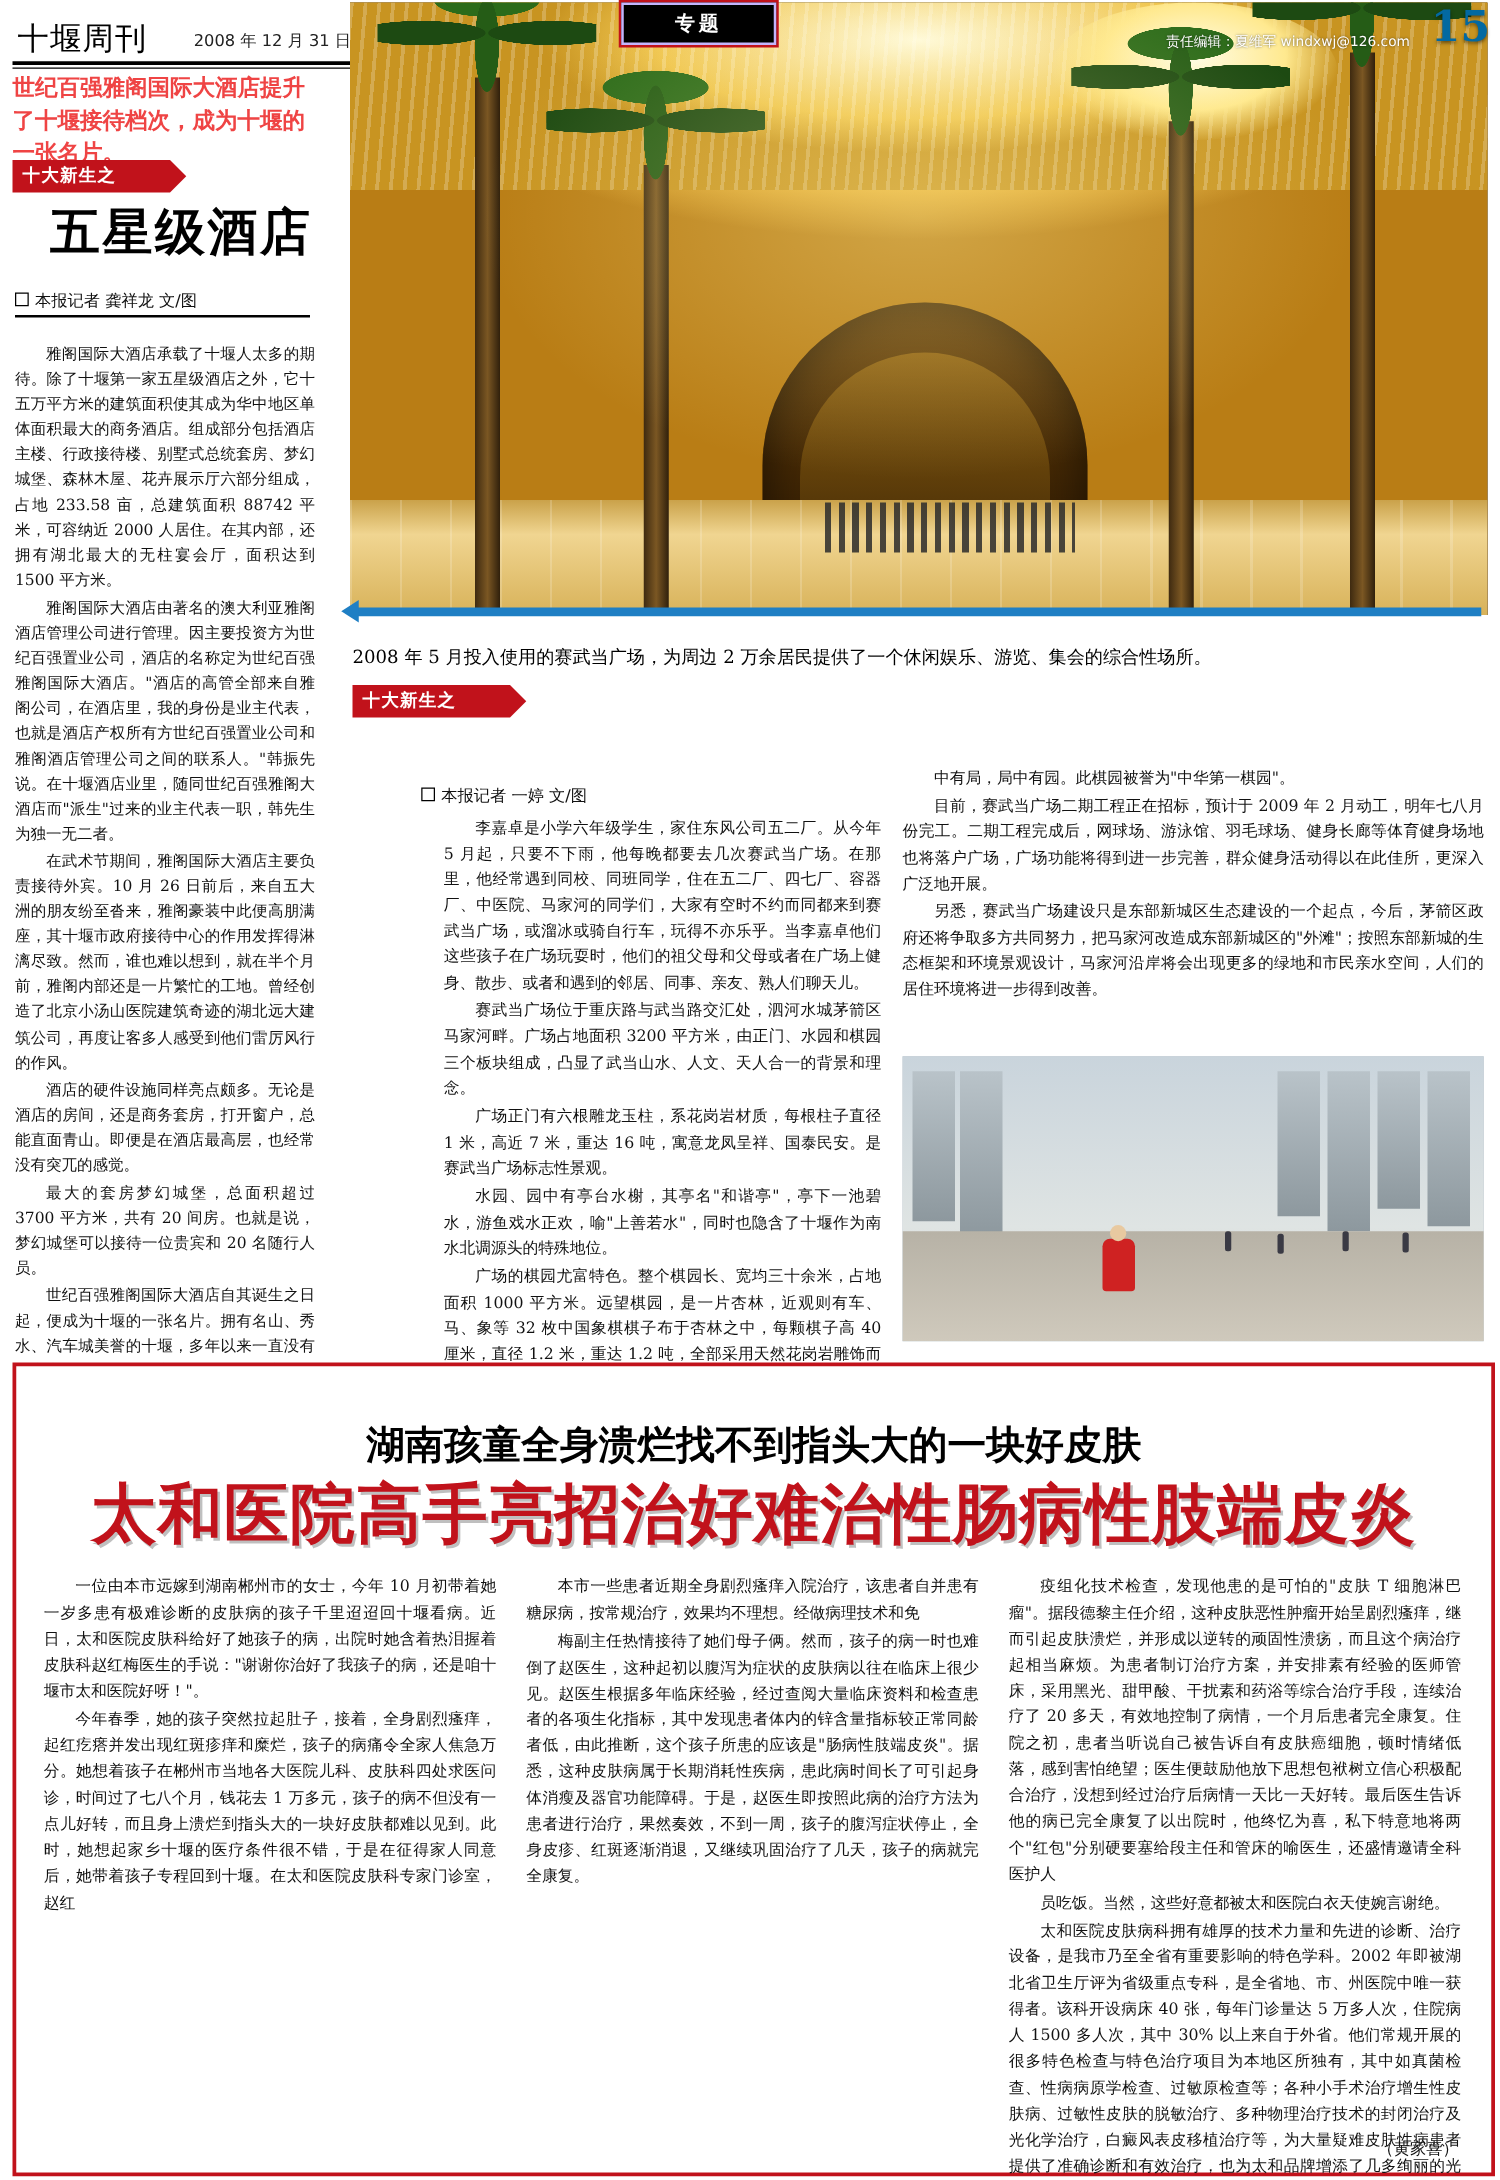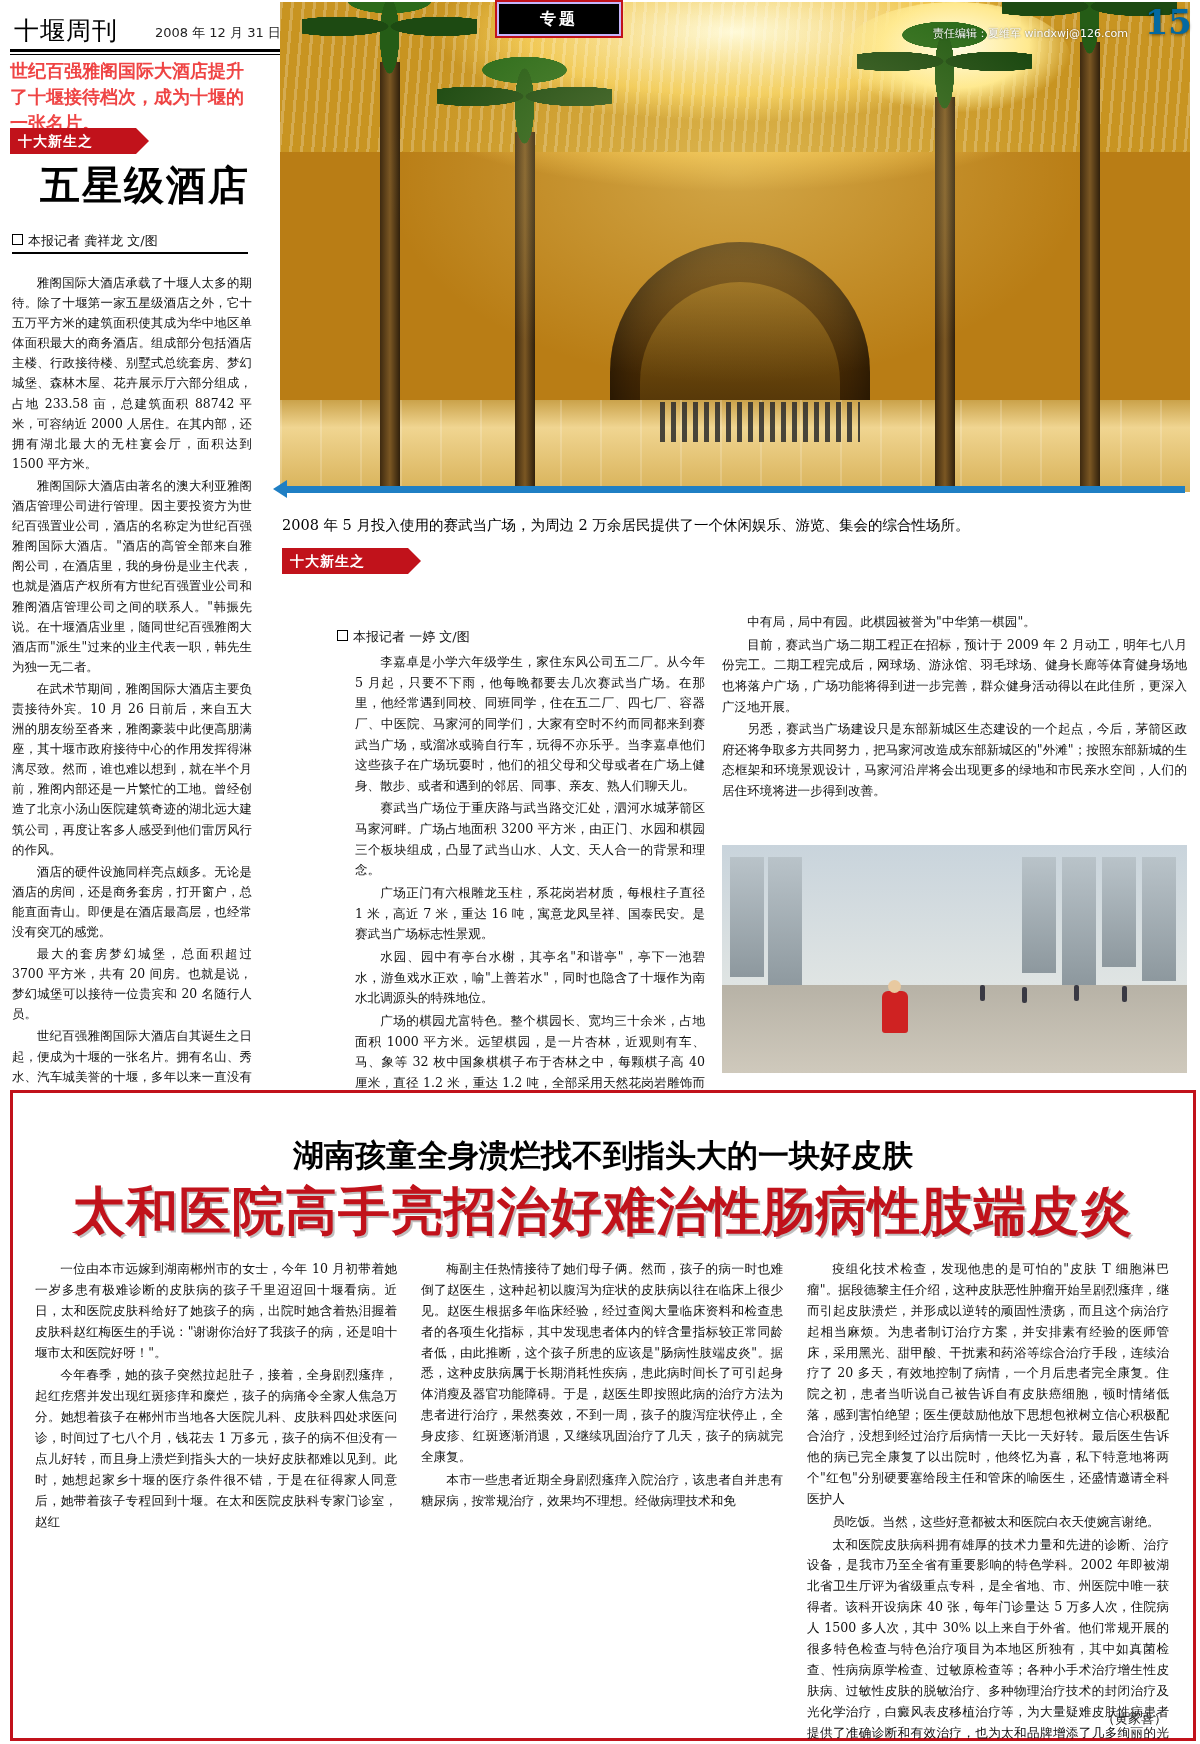--- a/index.html
+++ b/index.html
@@ -298,22 +298,22 @@
 
   <div class="adbox">
     <div class="ad-sub">湖南孩童全身溃烂找不到指头大的一块好皮肤</div>
     <div class="ad-title">太和医院高手亮招治好难治性肠病性肢端皮炎</div>
 
     <div class="ad-col ad-c1">
       <p>一位由本市远嫁到湖南郴州市的女士，今年 10 月初带着她一岁多患有极难诊断的皮肤病的孩子千里迢迢回十堰看病。近日，太和医院皮肤科给好了她孩子的病，出院时她含着热泪握着皮肤科赵红梅医生的手说："谢谢你治好了我孩子的病，还是咱十堰市太和医院好呀！"。</p>
       <p>今年春季，她的孩子突然拉起肚子，接着，全身剧烈瘙痒，起红疙瘩并发出现红斑疹痒和糜烂，孩子的病痛令全家人焦急万分。她想着孩子在郴州市当地各大医院儿科、皮肤科四处求医问诊，时间过了七八个月，钱花去 1 万多元，孩子的病不但没有一点儿好转，而且身上溃烂到指头大的一块好皮肤都难以见到。此时，她想起家乡十堰的医疗条件很不错，于是在征得家人同意后，她带着孩子专程回到十堰。在太和医院皮肤科专家门诊室，赵红</p>
     </div>
     <div class="ad-col ad-c2">
+      <p>本市一些患者近期全身剧烈瘙痒入院治疗，该患者自并患有糖尿病，按常规治疗，效果均不理想。经做病理技术和免</p>
       <p>梅副主任热情接待了她们母子俩。然而，孩子的病一时也难倒了赵医生，这种起初以腹泻为症状的皮肤病以往在临床上很少见。赵医生根据多年临床经验，经过查阅大量临床资料和检查患者的各项生化指标，其中发现患者体内的锌含量指标较正常同龄者低，由此推断，这个孩子所患的应该是"肠病性肢端皮炎"。据悉，这种皮肤病属于长期消耗性疾病，患此病时间长了可引起身体消瘦及器官功能障碍。于是，赵医生即按照此病的治疗方法为患者进行治疗，果然奏效，不到一周，孩子的腹泻症状停止，全身皮疹、红斑逐渐消退，又继续巩固治疗了几天，孩子的病就完全康复。</p>
-      <p>本市一些患者近期全身剧烈瘙痒入院治疗，该患者自并患有糖尿病，按常规治疗，效果均不理想。经做病理技术和免</p>
     </div>
     <div class="ad-col ad-c3">
       <p>疫组化技术检查，发现他患的是可怕的"皮肤 T 细胞淋巴瘤"。据段德黎主任介绍，这种皮肤恶性肿瘤开始呈剧烈瘙痒，继而引起皮肤溃烂，并形成以逆转的顽固性溃疡，而且这个病治疗起相当麻烦。为患者制订治疗方案，并安排素有经验的医师管床，采用黑光、甜甲酸、干扰素和药浴等综合治疗手段，连续治疗了 20 多天，有效地控制了病情，一个月后患者完全康复。住院之初，患者当听说自己被告诉自有皮肤癌细胞，顿时情绪低落，感到害怕绝望；医生便鼓励他放下思想包袱树立信心积极配合治疗，没想到经过治疗后病情一天比一天好转。最后医生告诉他的病已完全康复了以出院时，他终忆为喜，私下特意地将两个"红包"分别硬要塞给段主任和管床的喻医生，还盛情邀请全科医护人</p>
       <p>员吃饭。当然，这些好意都被太和医院白衣天使婉言谢绝。</p>
       <p>太和医院皮肤病科拥有雄厚的技术力量和先进的诊断、治疗设备，是我市乃至全省有重要影响的特色学科。2002 年即被湖北省卫生厅评为省级重点专科，是全省地、市、州医院中唯一获得者。该科开设病床 40 张，每年门诊量达 5 万多人次，住院病人 1500 多人次，其中 30% 以上来自于外省。他们常规开展的很多特色检查与特色治疗项目为本地区所独有，其中如真菌检查、性病病原学检查、过敏原检查等；各种小手术治疗增生性皮肤病、过敏性皮肤的脱敏治疗、多种物理治疗技术的封闭治疗及光化学治疗，白癜风表皮移植治疗等，为大量疑难皮肤性病患者提供了准确诊断和有效治疗，也为太和品牌增添了几多绚丽的光环。</p>
     </div>
     <div class="ad-sign">（黄家喜）</div>
   </div>
 
 </div>

